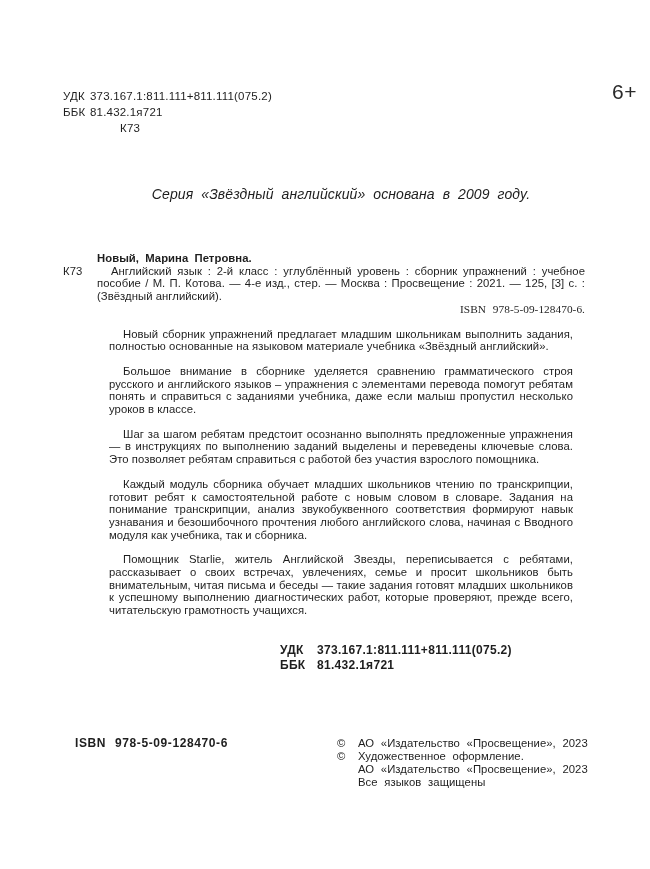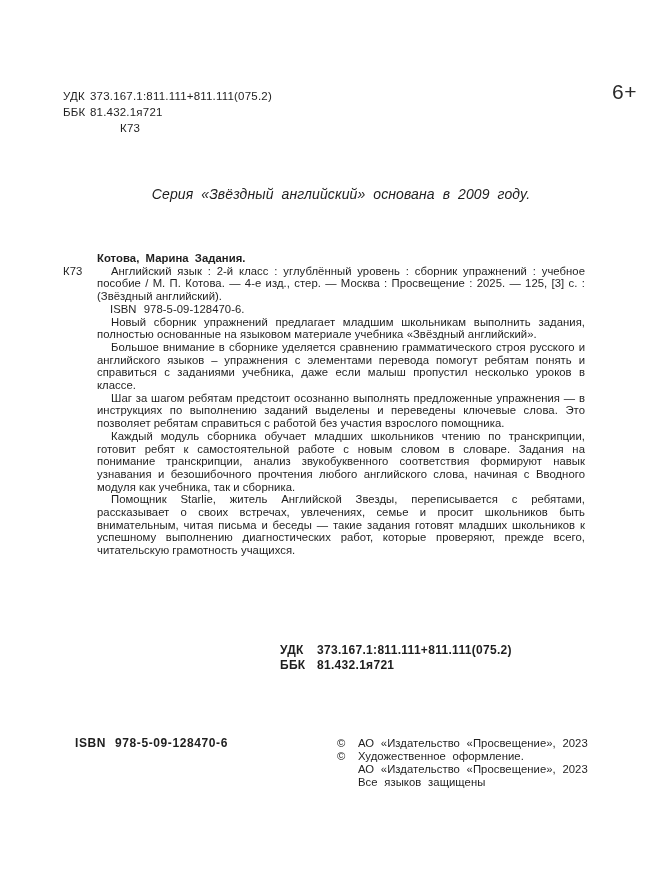--- a/index.html
+++ b/index.html
@@ -35,22 +35,22 @@
     font-size:11.3px;line-height:12.7px;text-align:justify;
     letter-spacing:.05px;
   }
   .author-heading{
     font-weight:bold;word-spacing:3px;text-align:left;
   }
   .bib-entry{position:relative;text-indent:14px;}
   .bib-sign{
     position:absolute;left:-34px;top:0;text-indent:0;
   }
-  .isbn-line{text-indent:13px;word-spacing:4px;text-align:left;}
-  p.annotation{margin:0;text-indent:14px;}
+  .isbn-line{text-indent:13px;word-spacing:4px;text-align:right;font-family:Liberation Serif, serif;}
+  p.annotation{margin:12px;text-indent:14px;}
   
   .bottom-codes{
     position:absolute;top:643px;left:280px;
     font-weight:bold;font-size:12px;line-height:15px;letter-spacing:.3px;
   }
   .bottom-codes .code-label{width:37px;flex:0 0 37px;}
   
   .footer-isbn{
     position:absolute;top:736px;left:75px;
     font-weight:bold;font-size:12px;letter-spacing:.6px;word-spacing:5px;
@@ -79,24 +79,24 @@
     <div class="code-row code-sign-row">
       <span>К73</span>
     </div>
   </div>
 
   <div class="age-badge">6+</div>
 
   <div class="series-line">Серия «Звёздный английский» основана в 2009 году.</div>
 
   <div class="main-column">
-    <div class="author-heading">Котова, Марина Задания.</div>
+    <div class="author-heading">Новый, Марина Петровна.</div>
     <div class="bib-entry">
       <span class="bib-sign">К73</span>
-      <span>Английский язык : 2-й класс : углублённый уровень : сборник упражнений : учебное пособие / М. П. Котова. — 4-е изд., стер. — Москва : Просвещение : 2025. — 125, [3] с. : (Звёздный английский).</span>
+      <span>Английский язык : 2-й класс : углублённый уровень : сборник упражнений : учебное пособие / М. П. Котова. — 4-е изд., стер. — Москва : Просвещение : 2021. — 125, [3] с. : (Звёздный английский).</span>
     </div>
     <div class="isbn-line">ISBN 978-5-09-128470-6.</div>
     <p class="annotation">Новый сборник упражнений предлагает младшим школьникам выполнить задания, полностью основанные на языковом материале учебника «Звёздный английский».</p>
     <p class="annotation">Большое внимание в сборнике уделяется сравнению грамматического строя русского и английского языков – упражнения с элементами перевода помогут ребятам понять и справиться с заданиями учебника, даже если малыш пропустил несколько уроков в классе.</p>
     <p class="annotation">Шаг за шагом ребятам предстоит осознанно выполнять предложенные упражнения — в инструкциях по выполнению заданий выделены и переведены ключевые слова. Это позволяет ребятам справиться с работой без участия взрослого помощника.</p>
     <p class="annotation">Каждый модуль сборника обучает младших школьников чтению по транскрипции, готовит ребят к самостоятельной работе с новым словом в словаре. Задания на понимание транскрипции, анализ звукобуквенного соответствия формируют навык узнавания и безошибочного прочтения любого английского слова, начиная с Вводного модуля как учебника, так и сборника.</p>
     <p class="annotation">Помощник Starlie, житель Английской Звезды, переписывается с ребятами, рассказывает о своих встречах, увлечениях, семье и просит школьников быть внимательным, читая письма и беседы — такие задания готовят младших школьников к успешному выполнению диагностических работ, которые проверяют, прежде всего, читательскую грамотность учащихся.</p>
   </div>
 
   <div class="bottom-codes">

